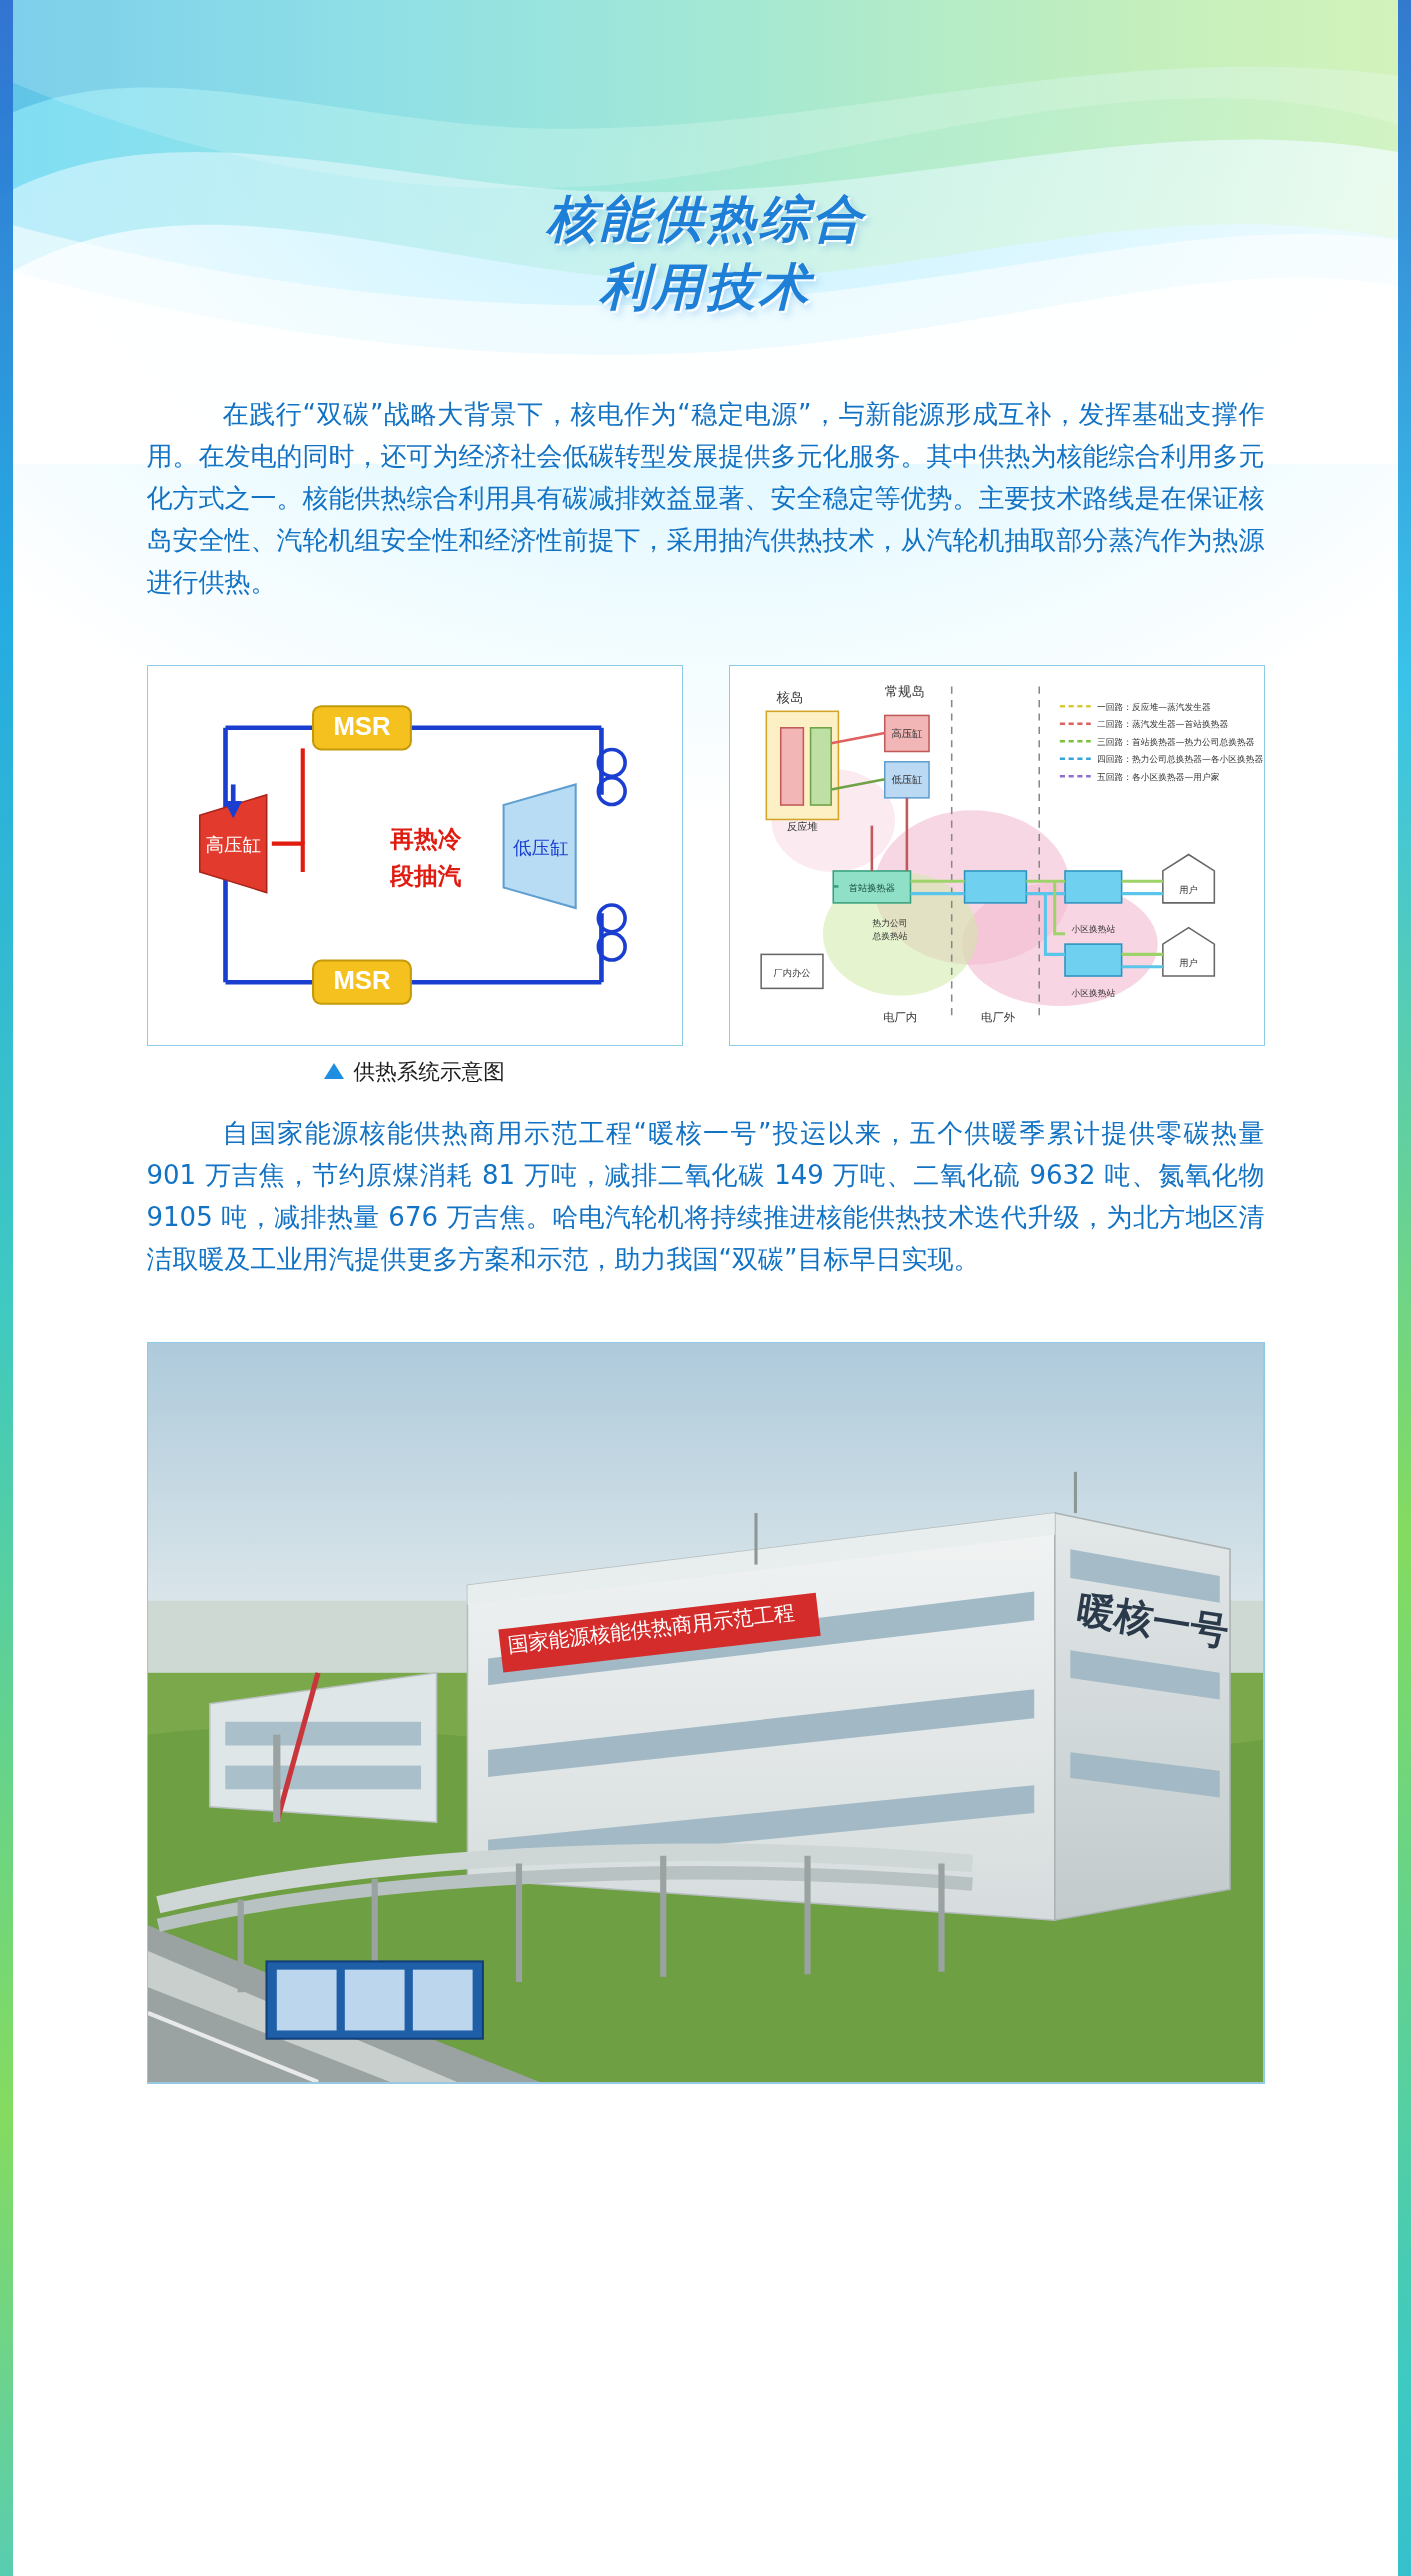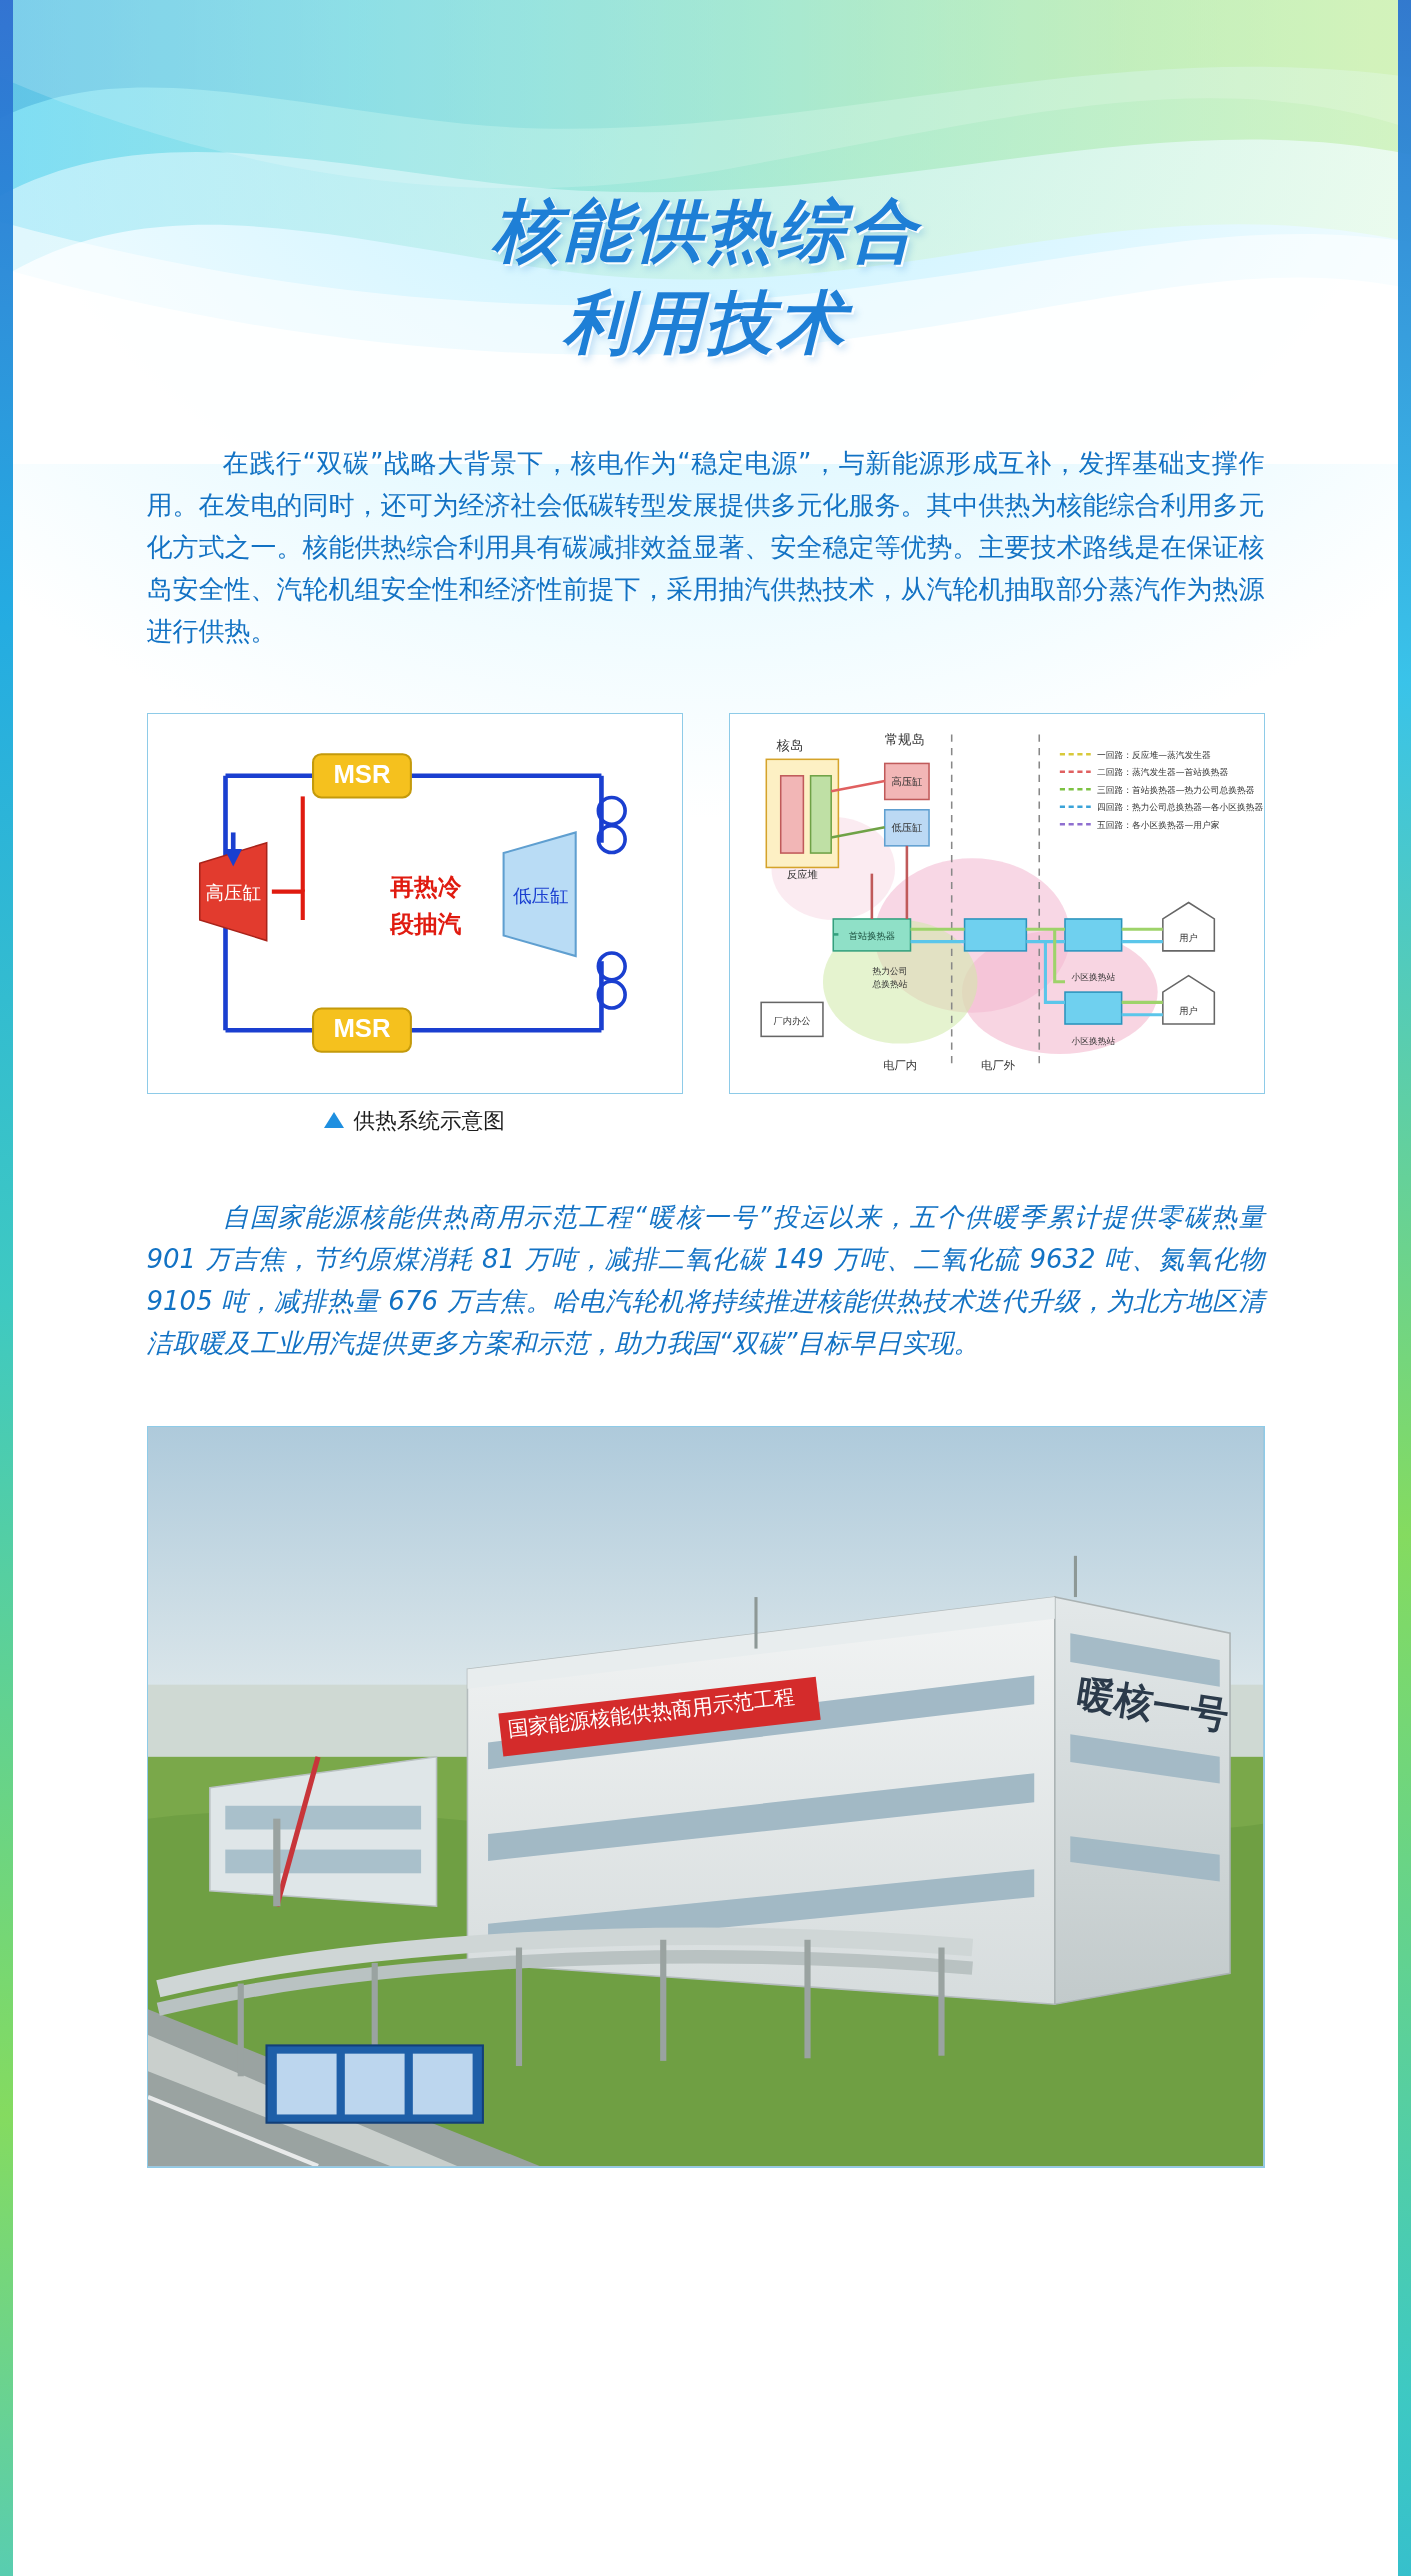--- a/index.html
+++ b/index.html
@@ -59,21 +59,21 @@
   }
 
   .title-block {
     margin-top: 185px;
     text-align: center;
   }
   .title-line {
     font-family: "DejaVu Sans", sans-serif;
     font-weight: bold;
     font-style: italic;
-    font-size: 68px;
+    font-size: 50px;
     line-height: 1.36;
     letter-spacing: 3.1px;
     color: #1e7fd6;
     text-shadow:
       0 0 1px #ffffff,
       2.1px 2.1px 0 rgba(255,255,255,0.9),
       4.1px 5.2px 7.2px rgba(30,127,214,0.25);
   }
 
   .para {
@@ -82,21 +82,21 @@
     font-family: "DejaVu Sans", sans-serif;
     font-size: 26px;
     line-height: 1.62;
     color: #1272c4;
     text-align: justify;
     text-justify: inter-ideograph;
     text-indent: 76px;
     font-weight: 500;
   }
   .para-1 { margin-top: 72px; }
-  .para-2 { margin-top: 61px; font-style: italic; }
+  .para-2 { margin-top: 26px; }
 
   
   .fig-row {
     width: 1118px;
     margin: 61px auto 0 auto;
     display: flex;
     justify-content: space-between;
   }
   .fig {
     width: 536px;

